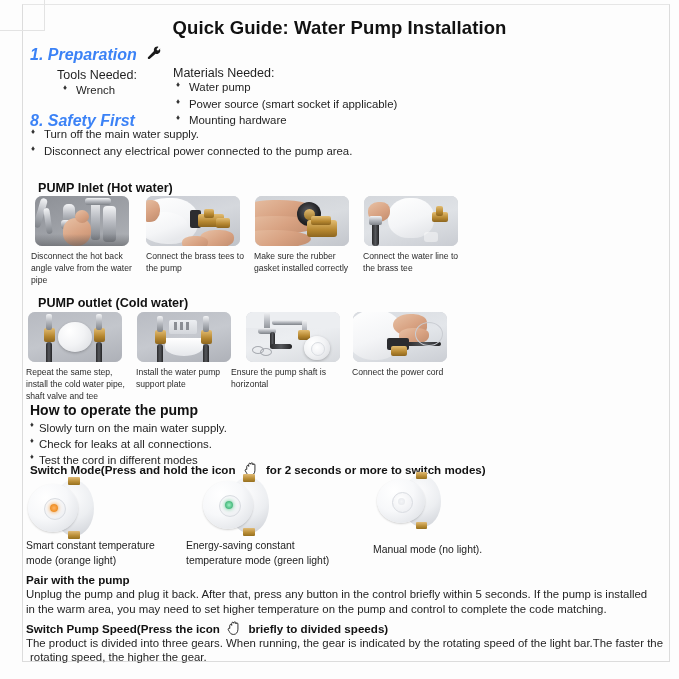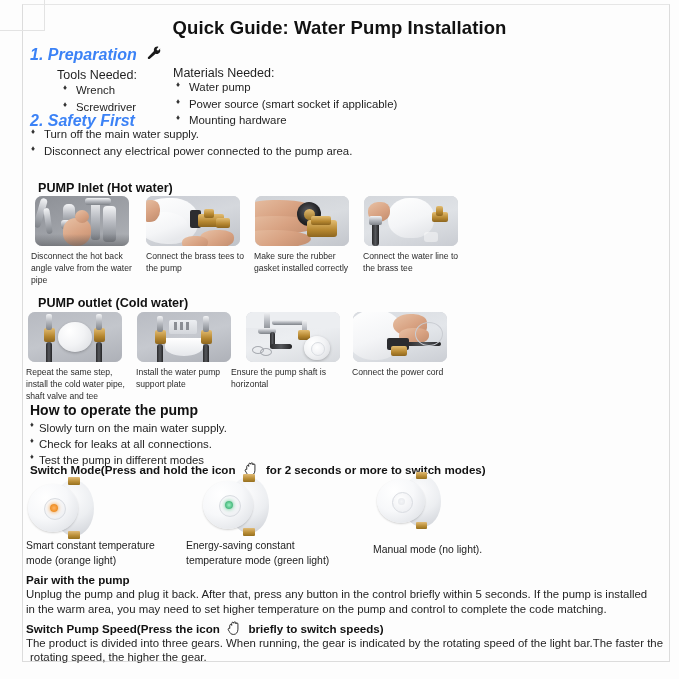--- a/index.html
+++ b/index.html
@@ -200,31 +200,30 @@
     <span class="ico" style="margin-left:5px;">
       <svg width="17" height="15" viewBox="0 0 24 24" aria-hidden="true">
         <path d="M21.6 4.1c-.3-.3-.8-.2-1 .1l-2.5 2.9-2.1-.4-.6-2 2.5-2.9c.3-.3.1-.8-.3-.9-2.6-.6-5.3.8-6.3 3.4-.5 1.3-.5 2.6-.1 3.8L1.9 17.4c-.8.7-.9 2-.2 2.8.7.8 2 .9 2.8.2l9.3-8c1.2.5 2.6.6 3.9.1 2.7-1 4.1-3.8 3.4-6.4-.1-.7-.9 -1.4-.9-1.4z" fill="#1a1a1a"></path>
       </svg>
     </span>
   </div>
 
   <div class="abs h-sub" style="left:57px; top:68px;">Tools Needed:</div>
   <ul class="bl abs" style="left:62px; top:82px; width:130px;">
     <li>Wrench</li>
-    <li>Screwdriver</li>
   </ul>
 
   <div class="abs h-sub" style="left:173px; top:66px;">Materials Needed:</div>
   <ul class="bl abs" style="left:175px; top:79px; width:340px;">
     <li>Water pump</li>
     <li>Power source (smart socket if applicable)</li>
     <li>Mounting hardware</li>
   </ul>
 
-  <div class="abs h-step" style="left:30px; top:112px;">2. Safety First</div>
+  <div class="abs h-step" style="left:30px; top:112px;">8. Safety First</div>
   <ul class="bl abs" style="left:30px; top:126px; width:430px;">
     <li>Turn off the main water supply.</li>
     <li>Disconnect any electrical power connected to the pump area.</li>
   </ul>
 
 
   <div class="abs h-sub-b" style="left:38px; top:181px;">PUMP Inlet (Hot water)</div>
 
   <div class="thumb" style="left:35px; top:196px; width:94px; height:50px;">
     <div class="sky" style="background:linear-gradient(160deg,#8d9096 0%,#9a9da3 40%,#b0b3b8 100%)"></div>
@@ -335,21 +334,21 @@
     <div class="brass-a" style="left:38px; top:34px; width:16px; height:10px;"></div>
     <div class="hose" style="left:54px; top:30px; width:34px; height:4px;"></div>
     <div style="position:absolute; left:62px; top:10px; width:26px; height:22px; border:1.4px solid #c9ccd2; border-radius:50%; background:transparent;"></div>
   </div>
   <div class="cap abs" style="left:352px; top:366px; width:104px;">Connect the power cord</div>
 
   <div class="abs" style="left:30px; top:402px; font-size:14px; font-weight:bold; color:#111;">How to operate the pump</div>
   <ul class="bl bl-tight abs" style="left:30px; top:420px; width:320px;">
     <li>Slowly turn on the main water supply.</li>
     <li>Check for leaks at all connections.</li>
-    <li>Test the pump in different modes</li>
+    <li>Test the cord in different modes</li>
   </ul>
 
   <div class="abs" style="left:30px; top:461px; font-size:11.6px; font-weight:bold; color:#111; white-space:nowrap;">
     <span>Switch Mode(Press and hold the icon</span>
     <span class="ico" style="margin:0 4px;">
       <svg width="16" height="17" viewBox="0 0 24 26" aria-hidden="true">
         <path d="M5.5 13V8.2c0-.8.7-1.5 1.5-1.5s1.5.7 1.5 1.5V5c0-.9.7-1.6 1.6-1.6S11.7 4.1 11.7 5v-.6c0-.9.7-1.6 1.6-1.6s1.6.7 1.6 1.6V6c0-.9.7-1.6 1.6-1.6S18 5.1 18 6v8.1c0 4.6-2.6 8-6.6 8-3.9 0-5.3-2-6.4-4.2L3.2 15c-.5-.9-.2-1.8.6-2.2.8-.4 1.5 0 1.7.2z" fill="#ffffff" stroke="#111" stroke-width="1.3" stroke-linejoin="round"></path>
       </svg>
     </span>
     <span>for 2 seconds or more to switch modes)</span>
@@ -388,18 +387,18 @@
   <div class="abs" style="left:26px; top:573px; font-size:11.6px; font-weight:bold; color:#111;">Pair with the pump</div>
   <div class="abs body-txt" style="left:26px; top:587px; width:632px; line-height:1.35;">Unplug the pump and plug it back. After that, press any button in the control briefly within 5 seconds. If the pump is installed in the warm area, you may need to set higher temperature on the pump and control to complete the code matching.</div>
 
   <div class="abs" style="left:26px; top:620px; font-size:11.6px; font-weight:bold; color:#111; white-space:nowrap;">
     <span>Switch Pump Speed(Press the icon</span>
     <span class="ico" style="margin:0 3px;">
       <svg width="16" height="17" viewBox="0 0 24 26" aria-hidden="true">
         <path d="M5.5 13V8.2c0-.8.7-1.5 1.5-1.5s1.5.7 1.5 1.5V5c0-.9.7-1.6 1.6-1.6S11.7 4.1 11.7 5v-.6c0-.9.7-1.6 1.6-1.6s1.6.7 1.6 1.6V6c0-.9.7-1.6 1.6-1.6S18 5.1 18 6v8.1c0 4.6-2.6 8-6.6 8-3.9 0-5.3-2-6.4-4.2L3.2 15c-.5-.9-.2-1.8.6-2.2.8-.4 1.5 0 1.7.2z" fill="#ffffff" stroke="#111" stroke-width="1.3" stroke-linejoin="round"></path>
       </svg>
     </span>
-    <span>briefly to switch speeds)</span>
+    <span>briefly to divided speeds)</span>
   </div>
   <div class="abs body-txt" style="left:26px; top:636px; width:640px;">The product is divided into three gears. When running, the gear is indicated by the rotating speed of the light bar.The faster the</div>
   <div class="abs body-txt" style="left:30px; top:650px; width:640px;">rotating speed, the higher the gear.</div>
 
 </div>
 
 </body></html>

